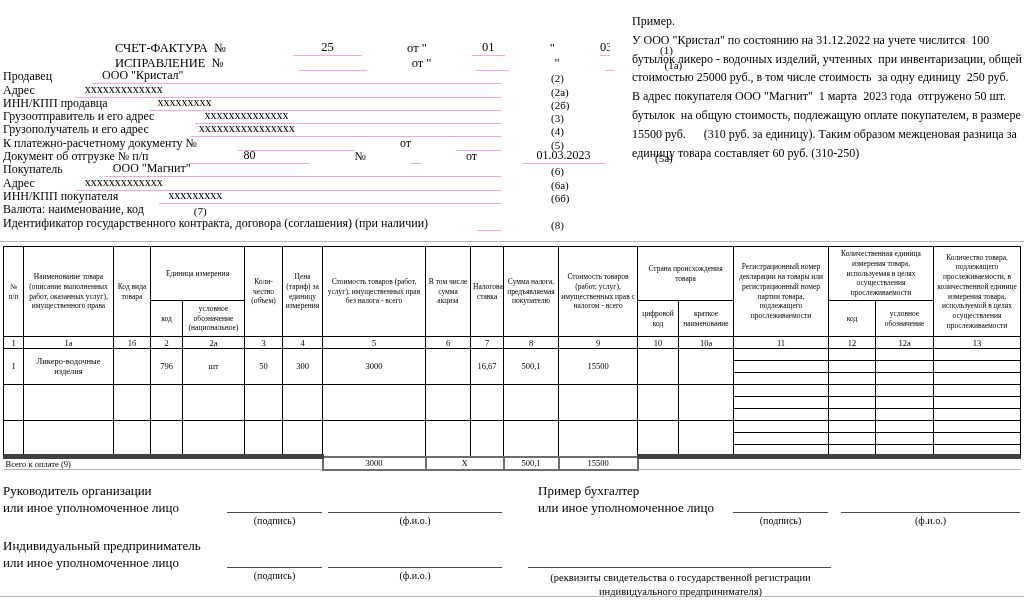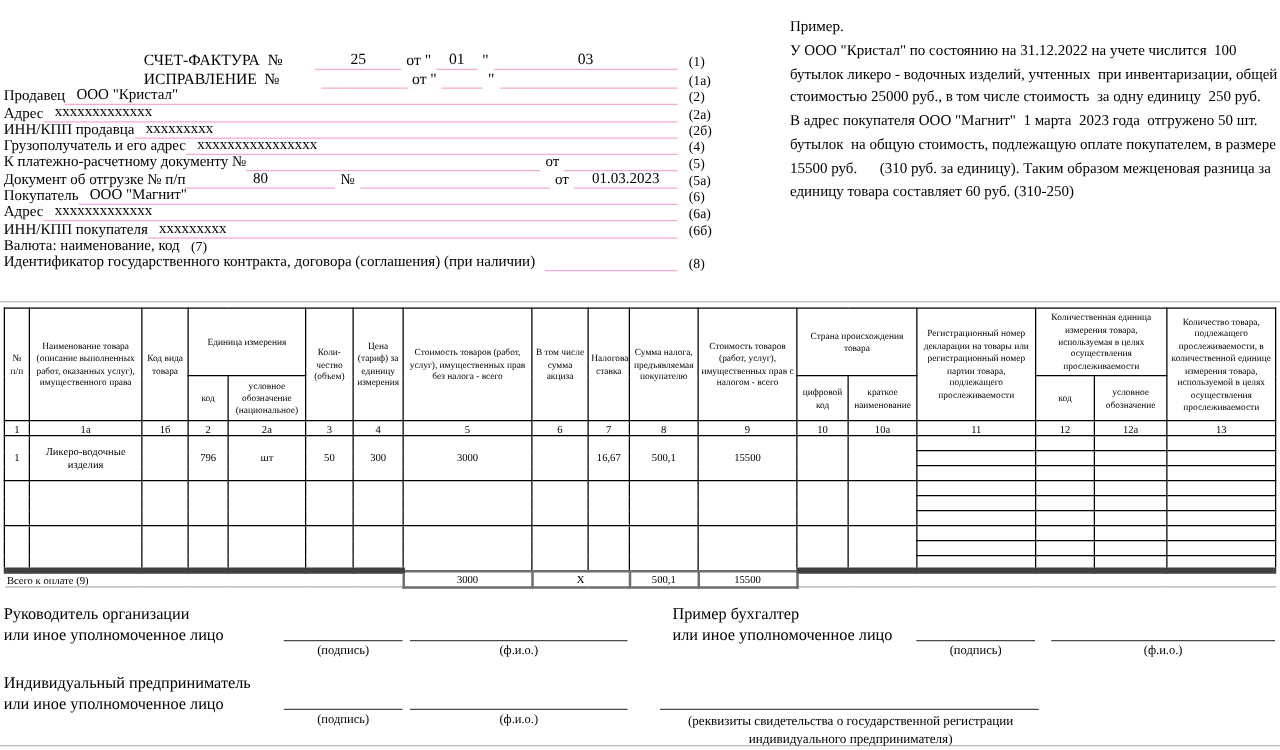--- a/index.html
+++ b/index.html
@@ -3,21 +3,21 @@
 <meta charset="utf-8">
 <style>
   html,body{margin:0;padding:0;}
   body{
     width:1024px;height:600px;position:relative;background:#ffffff;
     font-family:"Liberation Serif","DejaVu Serif",serif;color:#000;
     overflow:hidden;
   }
   
   .form-header{position:absolute;left:3px;top:41px;width:578px;}
-  .fline{display:flex;align-items:flex-end;height:13.3px;font-size:12px;white-space:nowrap;}
+  .fline{display:flex;align-items:flex-end;height:13.3px;font-size:12px;white-space:nowrap;gap:41px;}
   .fline.big{height:15px;font-size:12.5px;}
   .flabel{flex:0 0 auto;white-space:pre;}
   .ftext{flex:0 0 auto;white-space:pre;margin:0 4px;}
   .seg{border-bottom:1px solid #f9a8d4;text-align:center;min-width:10px;overflow:hidden;}
   .seg.lft{text-align:left;padding-left:9px;}
   .grow{flex:1 1 auto;margin-top:18px;}
   .g2{flex:2.6 1 auto;}
   .g1{flex:1 1 auto;}
   .w70{flex:0 0 69px;}
   .w34{flex:0 0 33px;}
@@ -93,20 +93,25 @@
     <span class="seg lft grow">xxxxxxxxxxxxx</span>
     <span class="fnum">(2а)</span>
   </div>
 
   <div class="fline">
     <span class="flabel">ИНН/КПП продавца</span>
     <span class="seg lft grow">xxxxxxxxx</span>
     <span class="fnum">(2б)</span>
   </div>
 
+  <div class="fline">
+    <span class="flabel">Грузоотправитель и его адрес</span>
+    <span class="seg lft grow">xxxxxxxxxxxxxx</span>
+    <span class="fnum">(3)</span>
+  </div>
 
   <div class="fline">
     <span class="flabel">Грузополучатель и его адрес</span>
     <span class="seg lft grow">xxxxxxxxxxxxxxxx</span>
     <span class="fnum">(4)</span>
   </div>
 
   <div class="fline">
     <span class="flabel">К платежно-расчетному документу №</span>
     <span class="seg g2"></span>

